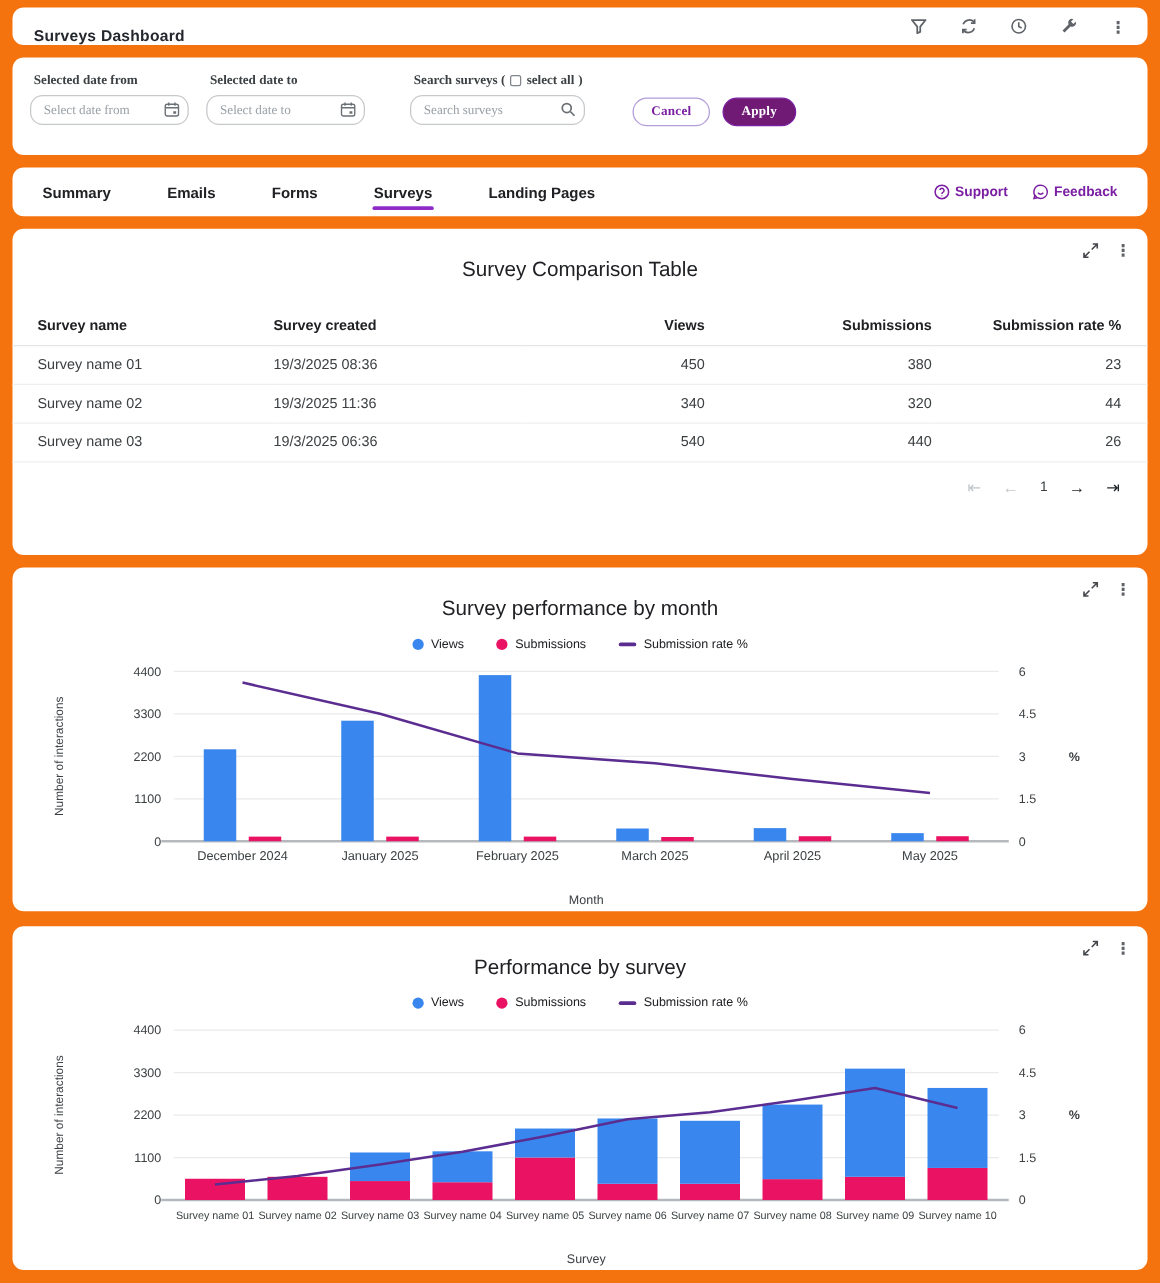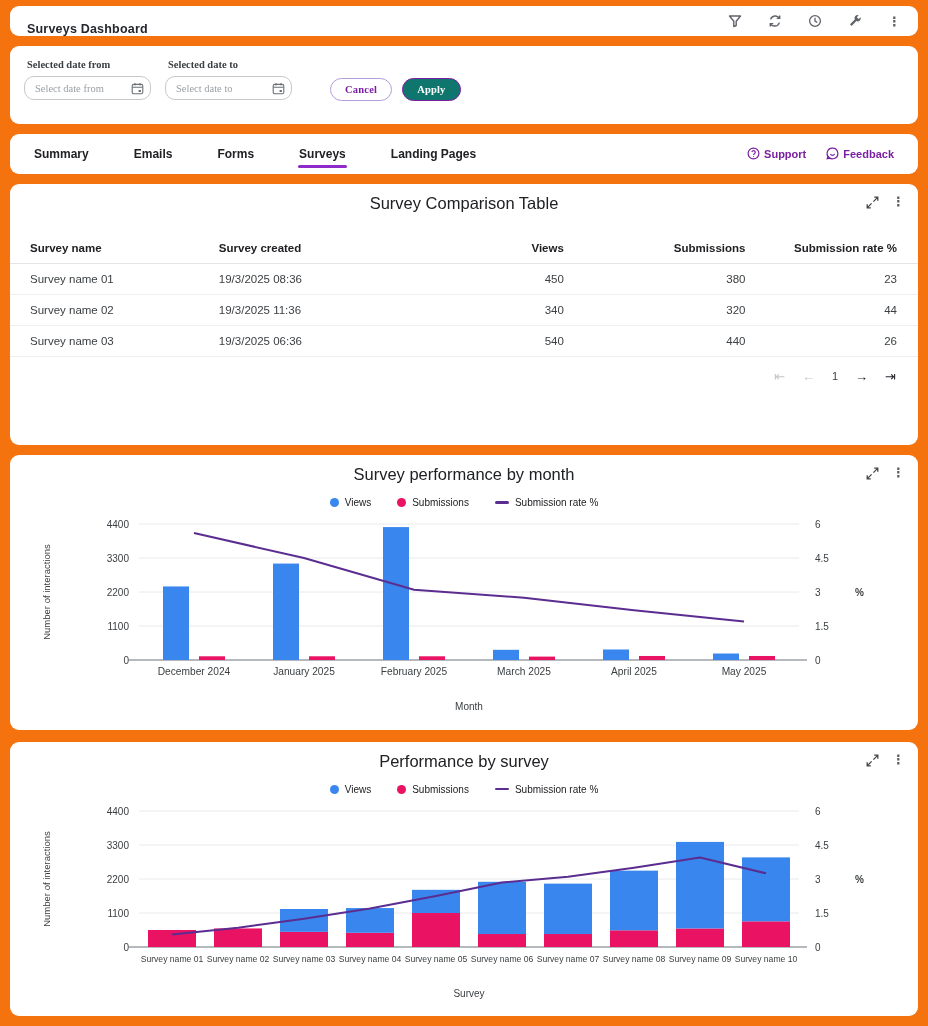--- a/index.html
+++ b/index.html
@@ -28,33 +28,33 @@
   .cb { width:9px; height:9px; border:1.4px solid #80868b; border-radius:2px; display:inline-block; margin:0 1px; }
   .finput-wrap { position:relative; }
   .finput { width:127px; height:24px; border:1px solid #c6c9cc; border-radius:10px; padding:0 24px 0 10px;
             font-size:10.5px; color:#3c4043; font-family:inherit; outline:none; background:#fff; }
   .finput.search-input { width:140px; }
   .finput::placeholder { color:#9aa0a6; }
   .finput-icon { position:absolute; right:7px; top:5px; width:13px; height:13px; color:#6b7076; }
   .fbuttons { display:flex; gap:10px; margin-left:24px; margin-top:19px; align-items:center; }
   .btn { border-radius:12px; font-size:10.5px; font-weight:700; padding:5px 14px; cursor:pointer; font-family:inherit; letter-spacing:.2px; }
   .btn-outline { background:#fff; color:#7b1fa2; border:1px solid #b39ddb; }
-  .btn-solid { background:#0f766e; color:#fff; border:1px solid #7b1fa2; }
+  .btn-solid { background:#701a75; color:#fff; border:1px solid #7b1fa2; }
 
   
   .tabs-card { height:40px; display:flex; align-items:center; padding:0 24px; }
   .tab-list { display:flex; gap:45px; }
   .tab { font-size:12px; font-weight:700; color:#202124; position:relative; cursor:pointer; padding:4px 0; }
   .tab.active::after { content:""; position:absolute; left:-1px; right:-1px; bottom:-3px; height:3px; border-radius:2px; background:#8e2bc9; }
   .tabs-right { margin-left:auto; display:flex; gap:20px; align-items:center; }
   .tab-link { display:flex; align-items:center; gap:4px; color:#7b1fa2; font-size:11px; font-weight:700; cursor:pointer; }
   .tab-link .ticon { width:13px; height:13px; }
 
   
-  .card-title { text-align:center; font-size:16.5px; font-weight:400; color:#202124; padding-top:10px; }
+  .card-title { text-align:center; font-size:16.5px; font-weight:400; color:#202124; padding-top:24px; }
   .card-sub { text-align:center; font-size:13px; color:#3c4043; margin-top:7px; }
   .card-actions { position:absolute; top:11px; right:13px; display:flex; gap:13px; align-items:center; color:#44474c; }
   .card-actions .ticon { width:13px; height:13px; cursor:pointer; }
 
   
   .table-card { height:262px; }
   table { width:100%; border-collapse:collapse; margin-top:21px; }
   th, td { font-size:11.5px; white-space:nowrap; }
   th { font-weight:700; color:#202124; padding:8px 0 9px; border-bottom:1px solid #e3e5e8; }
   td { color:#3c4043; padding:9px 0; border-bottom:1px solid #edeff1; }
@@ -129,20 +129,37 @@
   </div>
   <div class="fgroup">
     <span class="flabel">Selected date to</span>
     <span class="finput-wrap">
       <input class="finput" placeholder="Select date to" style="">
       <span class="finput-icon">
         <svg viewBox="0 0 13 13" width="13" height="13" fill="none" stroke="currentColor" stroke-width="1.1">
           <rect x="1.2" y="2.4" width="10.6" height="9.4" rx="1.6"></rect>
             <path d="M4 1v2.6M9 1v2.6M1.4 5.2h10.2"></path>
             <rect x="7.6" y="8" width="2.3" height="2" fill="currentColor" stroke="none"></rect>
+        </svg>
+      </span>
+    </span>
+  </div>
+  <div class="fgroup search">
+    <span class="flabel">
+      <span>Search surveys (</span>
+      <span class="cb"></span>
+      <span>select all</span>
+      <span>)</span>
+    </span>
+    <span class="finput-wrap">
+      <input class="finput search-input" placeholder="Search surveys" style="">
+      <span class="finput-icon">
+        <svg viewBox="0 0 13 13" width="13" height="13" fill="none" stroke="currentColor" stroke-width="1.4">
+          <circle cx="5.4" cy="5.4" r="3.6"></circle>
+            <path d="M8.2 8.2 11.6 11.6"></path>
         </svg>
       </span>
     </span>
   </div>
   <div class="fbuttons">
     <button class="btn btn-outline">Cancel</button>
     <button class="btn btn-solid">Apply</button>
   </div>
 </div>
 

